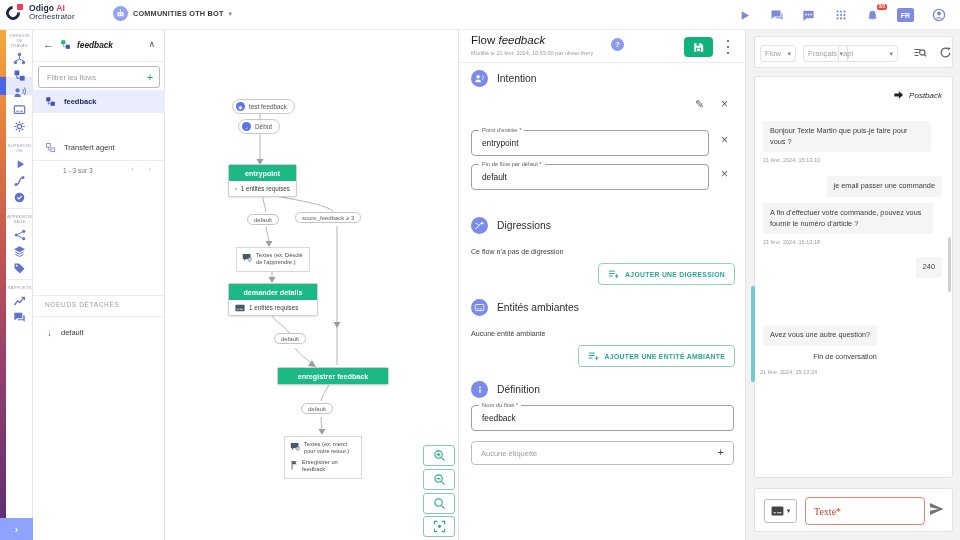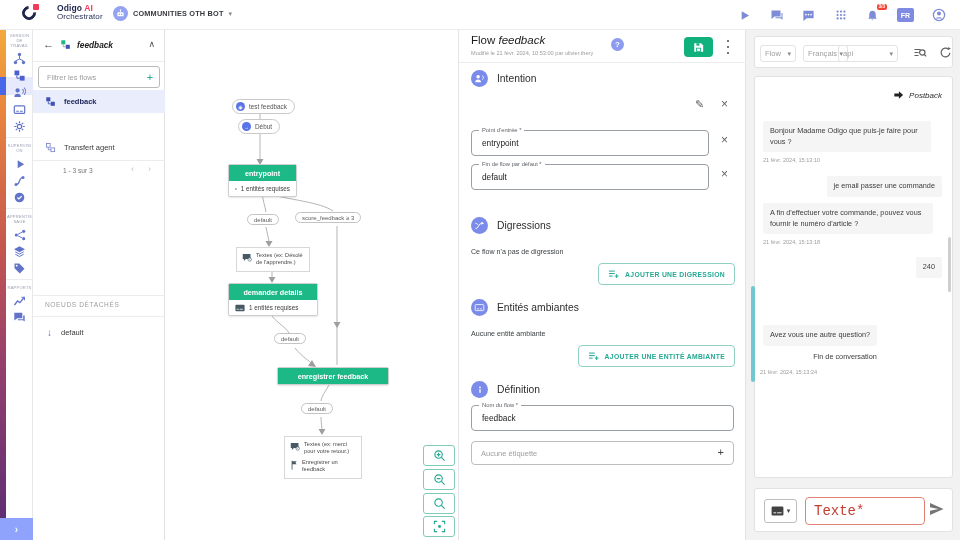--- a/index.html
+++ b/index.html
@@ -2,21 +2,21 @@
 <html><head>
 <meta charset="utf-8">
 <style>
   *{box-sizing:border-box;margin:0;padding:0}
   html,body{width:960px;height:540px;overflow:hidden}
   body{position:relative;font-family:"Liberation Sans",sans-serif;background:#fff;color:#333}
   svg{display:block}
 
   
   .hdr{position:absolute;left:0;top:0;width:960px;height:30px;background:#fff;border-bottom:1px solid #ececec;z-index:30}
-  .logo{position:absolute;left:22px;top:4px;display:flex;align-items:flex-end;gap:18px}
+  .logo{position:absolute;left:6px;top:4px;display:flex;align-items:flex-end;gap:6px}
   .logo-c{position:relative;width:17px;height:17px}
   .logo-ring{position:absolute;left:0;top:2px;width:14px;height:14px;border:3.2px solid #1e2749;border-radius:50%;border-top-color:transparent;transform:rotate(40deg)}
   .logo-sq{position:absolute;right:0;top:0;width:6px;height:6px;background:#f43b5c;border-radius:1px}
   .logo-txt{line-height:8.5px;font-size:8.5px;font-weight:bold;color:#1e2749;letter-spacing:.1px}
   .logo-ai{color:#f43b5c}
   .logo-sub{font-weight:normal;font-size:8px;color:#2a3356}
   .botchip{position:absolute;left:113px;top:6px;display:flex;align-items:center;gap:5px;cursor:pointer}
   .bot-ic{width:15px;height:15px;border-radius:50%;background:#93a2f1;display:flex;align-items:center;justify-content:center}
   .bot-lbl{font-size:7.3px;font-weight:bold;color:#37393f;letter-spacing:.2px}
   .caret{font-size:7px;color:#8a8a8a}
@@ -105,21 +105,21 @@
   .convo{left:8px;top:46px;width:199px;height:402px}
   .pback{position:absolute;right:10px;top:13px;display:flex;align-items:center;gap:5px;font-size:8px;font-style:italic;color:#2b2b2b}
   .bub{position:absolute;background:#f5f5f5;border-radius:2px;padding:5px 7px;font-size:7.3px;line-height:1.45;color:#3c3c3c}
   .ts{position:absolute;font-size:5.6px;color:#9e9e9e;white-space:nowrap}
   .gbar{position:absolute;left:-4px;top:209px;width:4px;height:96px;background:#6fc9ce;border-radius:2px}
   .endnote{position:absolute;left:0;top:275px;width:180px;text-align:center;font-size:7.3px;color:#3c3c3c}
   .scroll{position:absolute;right:1px;top:160px;width:3px;height:55px;background:#cfcfcf;border-radius:2px}
   .inbar{left:8px;top:458px;width:199px;height:44px}
   .attach{position:absolute;left:9px;top:10px;width:33px;height:24px;border:1px solid #bdbdbd;border-radius:3px;display:flex;align-items:center;justify-content:center;gap:3px;cursor:pointer}
   .cin{position:absolute;left:50px;top:8px;width:120px;height:28px;border:1px solid #e08573;border-radius:4px}
-  .cin input{width:100%;height:100%;border:0;outline:0;background:transparent;padding-left:8px;font-size:14px;font-family:Liberation Mono, monospace;color:#c43e2f}
+  .cin input{width:100%;height:100%;border:0;outline:0;background:transparent;padding-left:8px;font-size:10px;font-family:Liberation Serif, serif;color:#c43e2f}
   .cin input::placeholder{color:#c43e2f;opacity:1}
   .send{position:absolute;right:8px;top:13px;cursor:pointer}
 </style>
 </head>
 <body>
 
 <header class="hdr">
   <div class="logo">
     <span class="logo-c">
         <i class="logo-ring"></i>
@@ -603,21 +603,21 @@
       </span>
   </div>
 
   <div class="card convo">
     <div class="pback">
       <svg width="11" height="10" viewBox="0 0 13 12">
           <path d="M1.5 4.2h5.5V1.5L12 6l-5 4.5V7.8H1.5z" fill="#212121"></path>
         </svg>
       <span>Postback</span>
     </div>
-    <div class="bub" style="left:8px;top:44px;width:168px">Bonjour Madame Odigo que puis-je faire pour vous ?</div>
+    <div class="bub" style="left:8px;top:44px;width:168px">Bonjour Texte Martin que puis-je faire pour vous ?</div>
     <div class="ts" style="left:8px;top:80px">21 févr. 2024, 15:13:10</div>
     <div class="bub" style="right:10px;top:99px">je email passer une commande</div>
     <div class="bub" style="left:8px;top:126px;width:170px">A fin d'effectuer votre commande, pouvez vous fournir le numéro d'article ?</div>
     <div class="ts" style="left:8px;top:162px">21 févr. 2024, 15:13:18</div>
     <div class="bub" style="right:10px;top:180px">240</div>
     <div class="gbar"></div>
     <div class="bub" style="left:8px;top:248px">Avez vous une autre question?</div>
     <div class="endnote">Fin de conversation</div>
     <div class="ts" style="left:5px;top:292px">21 févr. 2024, 15:13:24</div>
     <div class="scroll"></div>

